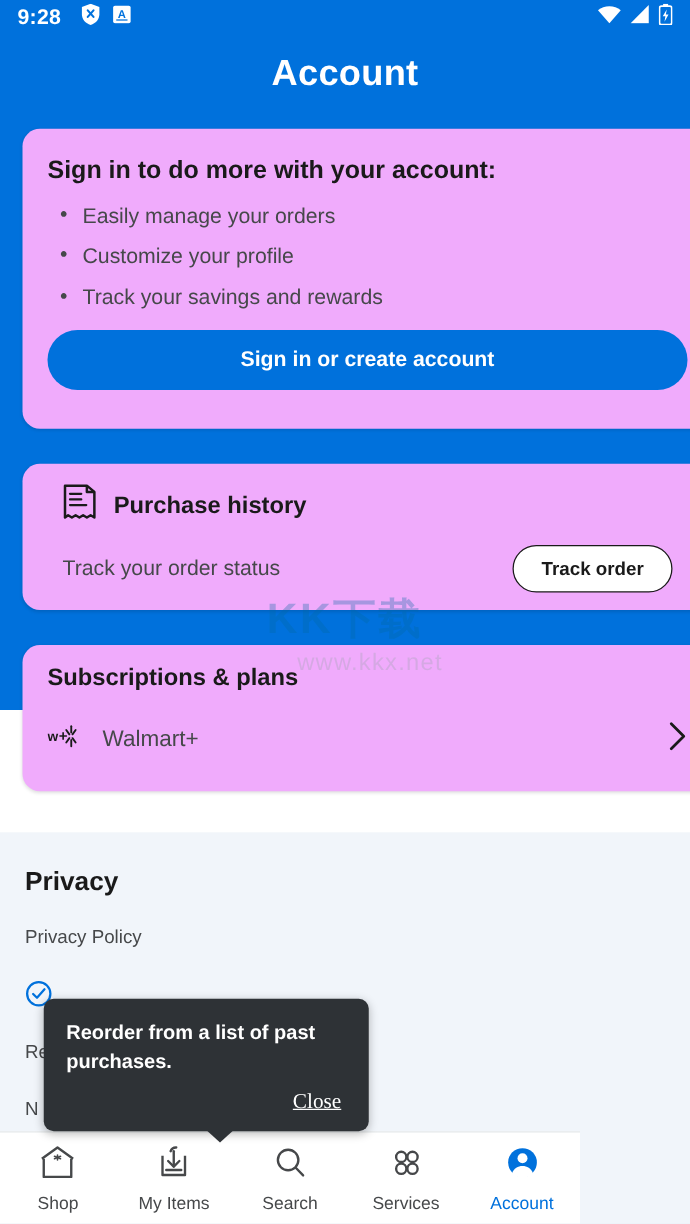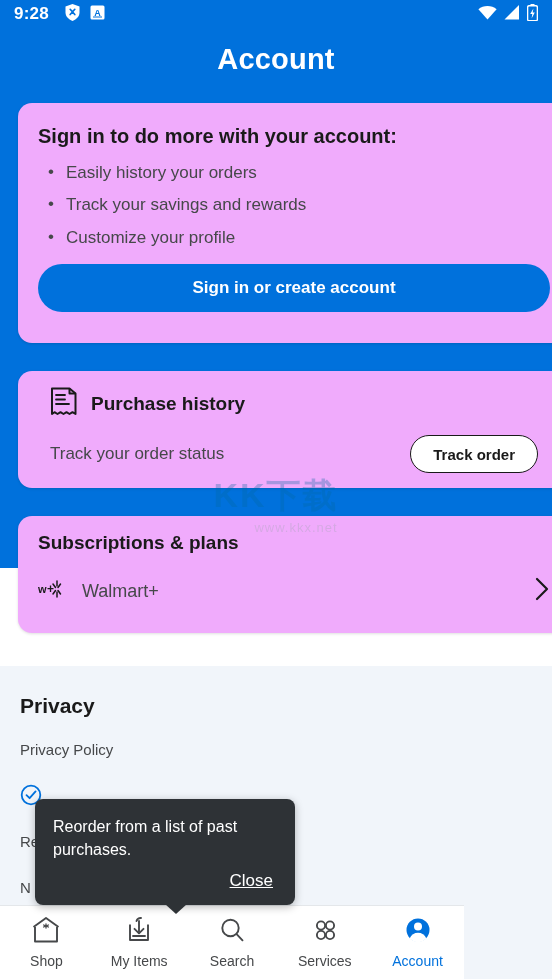--- a/index.html
+++ b/index.html
@@ -94,21 +94,21 @@
   .watermark {
     position: absolute; left: 0; top: 478px; width: 552px;
     text-align: center; z-index: 5; pointer-events: none;
     opacity: .30;
   }
   .wm-main {
     font-size: 34px; font-weight: bold; color: #0369a1;
     letter-spacing: 2px; line-height: 1;
   }
   .wm-sub {
-    font-size: 13px; color: #9aa3ad; letter-spacing: 1px; margin-top: 8px; margin-left: 40px;
+    font-size: 19px; color: #9aa3ad; letter-spacing: 1px; margin-top: 8px; margin-left: 40px;
   }
 
   
   .privacy {
     position: absolute; left: 20px; top: 694px; width: 420px; z-index: 3;
   }
   .privacy-head {
     font-size: 21px; font-weight: bold; color: #1a1a1a; margin-bottom: 20px;
   }
   .priv-item {
@@ -117,27 +117,27 @@
   }
   .priv-item .pi-icon { margin-right: 10px; display: flex; }
 
   
   .tooltip {
     position: absolute; left: 35px; top: 799px; width: 260px;
     background: #2e3236; border-radius: 8px; padding: 16px 18px 12px 18px;
     z-index: 20; box-shadow: 0 2px 8px rgba(0,0,0,.28);
   }
   .tt-text {
-    color: #fff; font-size: 16px; font-weight: normal; line-height: 1.45;
+    color: #fff; font-size: 16px; font-weight: bold; line-height: 1.45;
   }
   .tt-actions { display: flex; justify-content: flex-end; margin-top: 10px; }
   .tt-close {
     color: #fff; font-size: 17px; text-decoration: underline;
     background: none; border: none; cursor: pointer; padding: 0 4px 2px 4px;
-    font-family: Liberation Sans, sans-serif;
+    font-family: Liberation Serif, serif;
   }
   .tt-arrow {
     position: absolute; left: 130px; bottom: -9px;
     width: 0; height: 0;
     border-left: 11px solid transparent;
     border-right: 11px solid transparent;
     border-top: 10px solid #2e3236;
   }
 
   
@@ -198,23 +198,23 @@
         </svg>
       </span>
     </div>
   </div>
 
   <div class="page-title">Account</div>
 
   <div class="card card-signin">
     <div class="signin-head">Sign in to do more with your account:</div>
     <ul class="bullets">
-      <li>Easily history your orders</li>
+      <li>Easily manage your orders</li>
+      <li>Customize your profile</li>
       <li>Track your savings and rewards</li>
-      <li>Customize your profile</li>
     </ul>
     <button class="btn-primary">Sign in or create account</button>
   </div>
 
   <div class="card card-purchase">
     <div class="ph-row1">
       <span class="ic">
         <svg width="28" height="30" viewBox="0 0 28 30">
           <path d="M2 1.5 H19.5 L25.5 6.5 V27 L22.5 25.2 L19.5 27 L16.5 25.2 L13.5 27 L10.5 25.2 L7.5 27 L4.5 25.2 L2 27 Z" fill="none" stroke="#1a1a1a" stroke-width="2" stroke-linejoin="round"></path>
           <path d="M19.5 1.5 V6.5 H25.5" fill="none" stroke="#1a1a1a" stroke-width="2" stroke-linejoin="round"></path>

